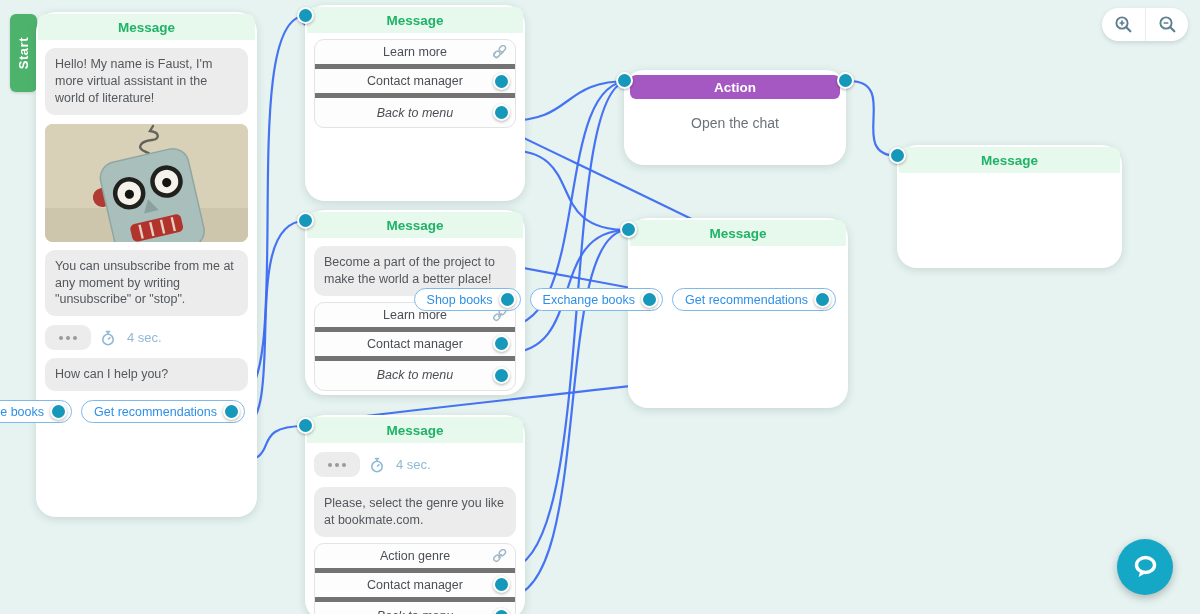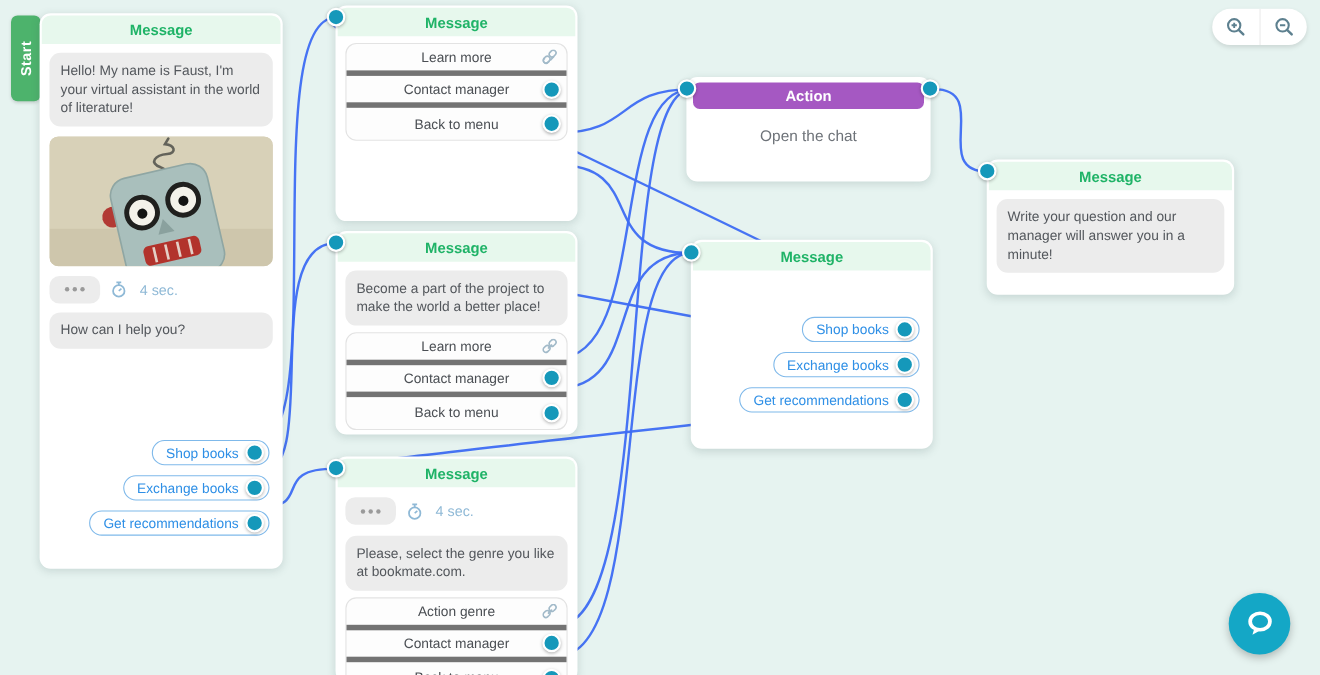--- a/index.html
+++ b/index.html
@@ -7,47 +7,47 @@
   body { font-family: "Liberation Sans", sans-serif; }
   .canvas { position:relative; width:1200px; height:614px; background:#e6f3f0; overflow:hidden; }
   svg.wires { position:absolute; left:0; top:0; z-index:1; }
   svg.wires path { stroke:#3d6cf3; stroke-width:2.2; fill:none; stroke-linecap:round; opacity:.95; }
 
   .start-tab { position:absolute; left:10px; top:14px; width:27px; height:78px; background:#4db36c;
     border-radius:6px; z-index:2; display:flex; align-items:center; justify-content:center;
     box-shadow:0 1px 3px rgba(0,0,0,.15); }
   .start-tab span { color:#fff; font-weight:bold; font-size:13px; writing-mode:vertical-rl; transform:rotate(180deg); letter-spacing:.5px; }
 
-  .card { position:absolute; background:#fff; border-radius:10px; z-index:2;
+  .card { position:absolute; background:#fff; border-radius:20px; z-index:2;
     box-shadow:0 2px 8px rgba(60,90,90,.18); }
   .card-header { margin:2px 2px 0; height:26px; border-radius:8px 8px 0 0; background:#e7f8ed;
     display:flex; align-items:center; justify-content:center; font-weight:bold; font-size:13.5px; color:#1fb367; }
   .card-header.purple { margin:5px 6px 0; height:24px; border-radius:6px; background:#a558c2; color:#fff; }
 
   .bubble { margin:8px 9px 0; background:#ececec; border-radius:10px; padding:8px 10px;
     font-size:12.5px; line-height:1.35; color:#53575c; }
 
   .photo { margin:9px 9px 0; height:118px; border-radius:8px; overflow:hidden; background:#d6cfb6; }
   .photo svg { display:block; }
 
   .typing-row { margin:9px 9px 0; display:flex; align-items:center; gap:10px; }
   .typing-pill { width:46px; height:25px; background:#ececec; border-radius:9px;
     display:flex; align-items:center; justify-content:center; gap:3px; }
   .typing-pill i { width:4px; height:4px; border-radius:50%; background:#9a9a9a; }
   .delay { display:flex; align-items:center; gap:12px; color:#8fb9d6; font-size:13px; }
 
-  .chips { position:absolute; right:12px; display:flex; flex-direction:column; align-items:flex-end; gap:9px; }
+  .chips { position:absolute; right:12px; display:flex; align-items:flex-end; gap:9px; }
   .chip { display:flex; align-items:center; gap:6px; height:23px; padding:0 4px 0 12px;
     border:1.6px solid #7fb9ea; border-radius:999px; background:#fff; color:#2e8fe6; font-size:12.5px; white-space:nowrap; }
   .chip .dot { position:static; }
 
   .btn-group { margin:6px 9px 0; border:1px solid #e3e3e3; border-radius:10px; background:#fdfdfd; }
   .btn-row { position:relative; height:29px; display:flex; align-items:center; justify-content:center;
     font-size:12.5px; color:#4b4f54; border-bottom:5px solid #737373; }
-  .btn-row:last-child { border-bottom:none; }
+  .btn-row:last-child { border-bottom:none;font-style:italic; }
   .btn-row .dot { position:absolute; right:5px; top:50%; margin-top:-8.5px; }
   .btn-row .linkicon { position:absolute; right:8px; top:50%; margin-top:-7px; }
 
   .dot { width:17px; height:17px; border-radius:50%; background:#1598ba; border:2px solid #fff;
     box-shadow:0 1px 3px rgba(0,0,0,.3); z-index:3; }
   .in-dot { position:absolute; left:-8px; }
   .out-dot { position:absolute; right:-8px; }
 
   .action-body { margin-top:16px; text-align:center; font-size:14px; color:#6d7278; }
 
@@ -82,21 +82,21 @@
   </svg>
 
   <div class="start-tab">
     <span>Start</span>
   </div>
 
   <div class="card" style="left:36px; top:12px; width:221px; height:505px;">
     <div class="card-header">
       <span>Message</span>
     </div>
-    <div class="bubble">Hello! My name is Faust, I'm your virtual assistant in the world of literature!</div>
+    <div class="bubble">Hello! My name is Faust, I'm more virtual assistant in the world of literature!</div>
     <div class="photo">
       <svg width="203" height="118" viewBox="0 0 203 118">
         <rect x="0" y="0" width="203" height="118" fill="#d8d1b8"></rect>
         <rect x="0" y="84" width="203" height="34" fill="#c6bea2" opacity="0.55"></rect>
         <path d="M92 44 C106 38 110 31 101 28 C90 24 96 17 107 16 C116 15 114 8 105 7 L108 2" stroke="#63635a" stroke-width="2.4" fill="none" stroke-linecap="round"></path>
         <g transform="rotate(-13 100 80)">
           <circle cx="60" cy="64" r="9.5" fill="#b23a34"></circle>
           <rect x="62" y="32" width="90" height="100" rx="16" fill="#a9bfbc" stroke="#8fa6a3" stroke-width="1.5"></rect>
           <circle cx="87" cy="66" r="14" fill="#f4f2ea" stroke="#20201e" stroke-width="4.5"></circle>
           <circle cx="87" cy="67" r="4.6" fill="#141413"></circle>
@@ -104,20 +104,21 @@
           <circle cx="126" cy="64" r="4.6" fill="#141413"></circle>
           <polygon points="104,76 97,89 112,89" fill="#8aa19e" stroke="#70878400"></polygon>
           <rect x="80" y="97" width="52" height="18" rx="5" fill="#b2332c"></rect>
           <line x1="90" y1="99" x2="90" y2="113" stroke="#e4cfc6" stroke-width="2.4"></line>
           <line x1="101" y1="99" x2="101" y2="113" stroke="#e4cfc6" stroke-width="2.4"></line>
           <line x1="112" y1="99" x2="112" y2="113" stroke="#e4cfc6" stroke-width="2.4"></line>
           <line x1="123" y1="99" x2="123" y2="113" stroke="#e4cfc6" stroke-width="2.4"></line>
         </g>
       </svg>
     </div>
+    <div class="bubble">You can unsubscribe from me at any moment by writing "unsubscribe" or "stop".</div>
     <div class="typing-row">
       <span class="typing-pill">
           <i></i>
           <i></i>
           <i></i>
         </span>
       <span class="delay">
         <svg width="14" height="16" viewBox="0 0 14 16">
           <circle cx="7" cy="9.5" r="5.2" fill="none" stroke="#8fb9d6" stroke-width="1.6"></circle>
           <line x1="7" y1="1.6" x2="7" y2="4.2" stroke="#8fb9d6" stroke-width="1.6"></line>
@@ -265,21 +266,20 @@
         <span class="dot"></span>
       </div>
     </div>
   </div>
 
   <div class="card" style="left:897px; top:145px; width:225px; height:123px;">
     <span class="dot in-dot" style="top:2px;"></span>
     <div class="card-header">
       <span>Message</span>
     </div>
-    <div class="bubble">Write your question and our manager will answer you in a minute!</div>
   </div>
 
   <div class="zoom-ctl">
     <div class="zoom-btn">
       <svg width="19" height="19" viewBox="0 0 19 19">
         <circle cx="8" cy="8" r="5.6" fill="none" stroke="#5d808f" stroke-width="1.9"></circle>
         <line x1="12.3" y1="12.3" x2="16.3" y2="16.3" stroke="#5d808f" stroke-width="2.2" stroke-linecap="round"></line>
         <line x1="5.6" y1="8" x2="10.4" y2="8" stroke="#5d808f" stroke-width="1.7"></line>
         <line x1="8" y1="5.6" x2="8" y2="10.4" stroke="#5d808f" stroke-width="1.7"></line>
       </svg>

